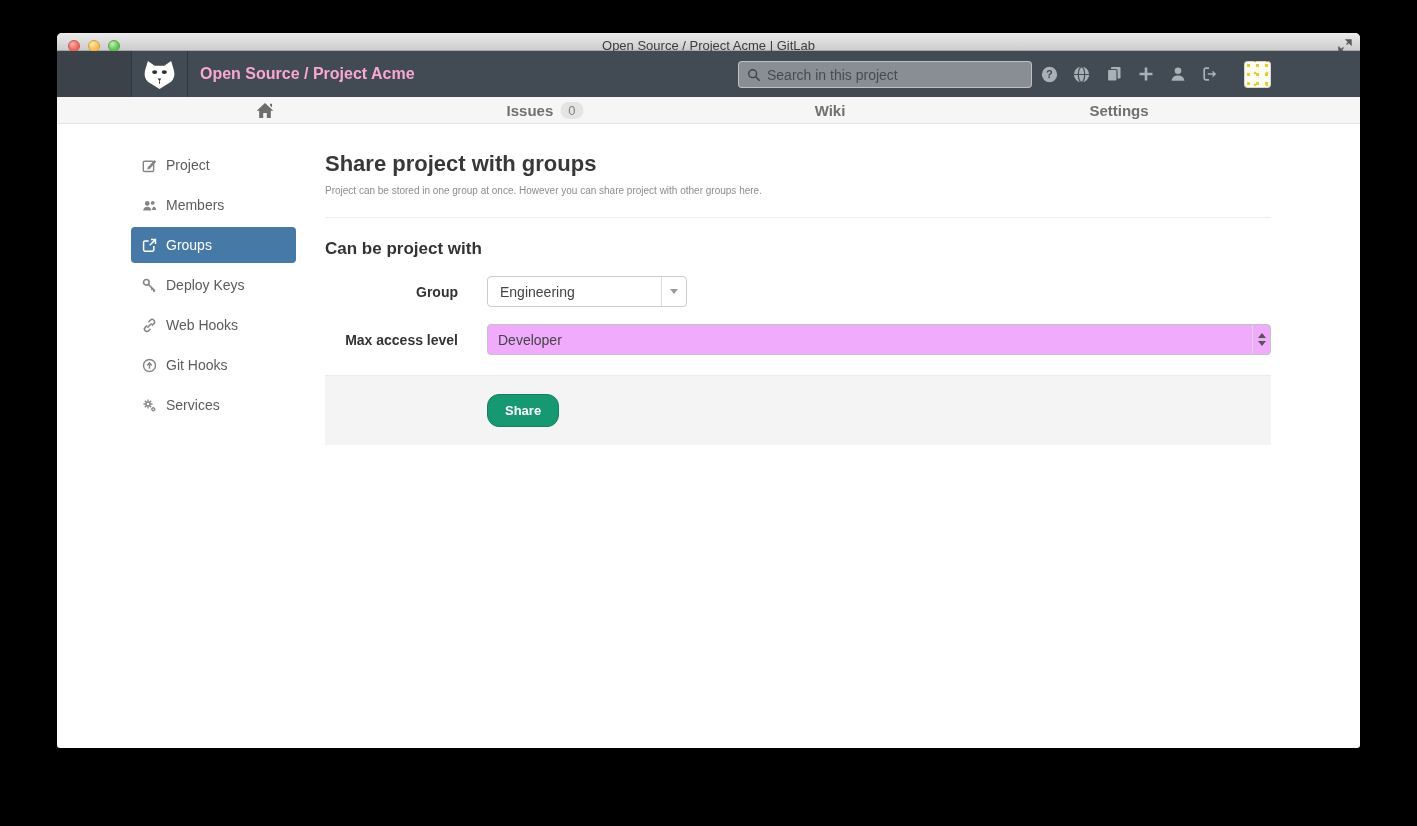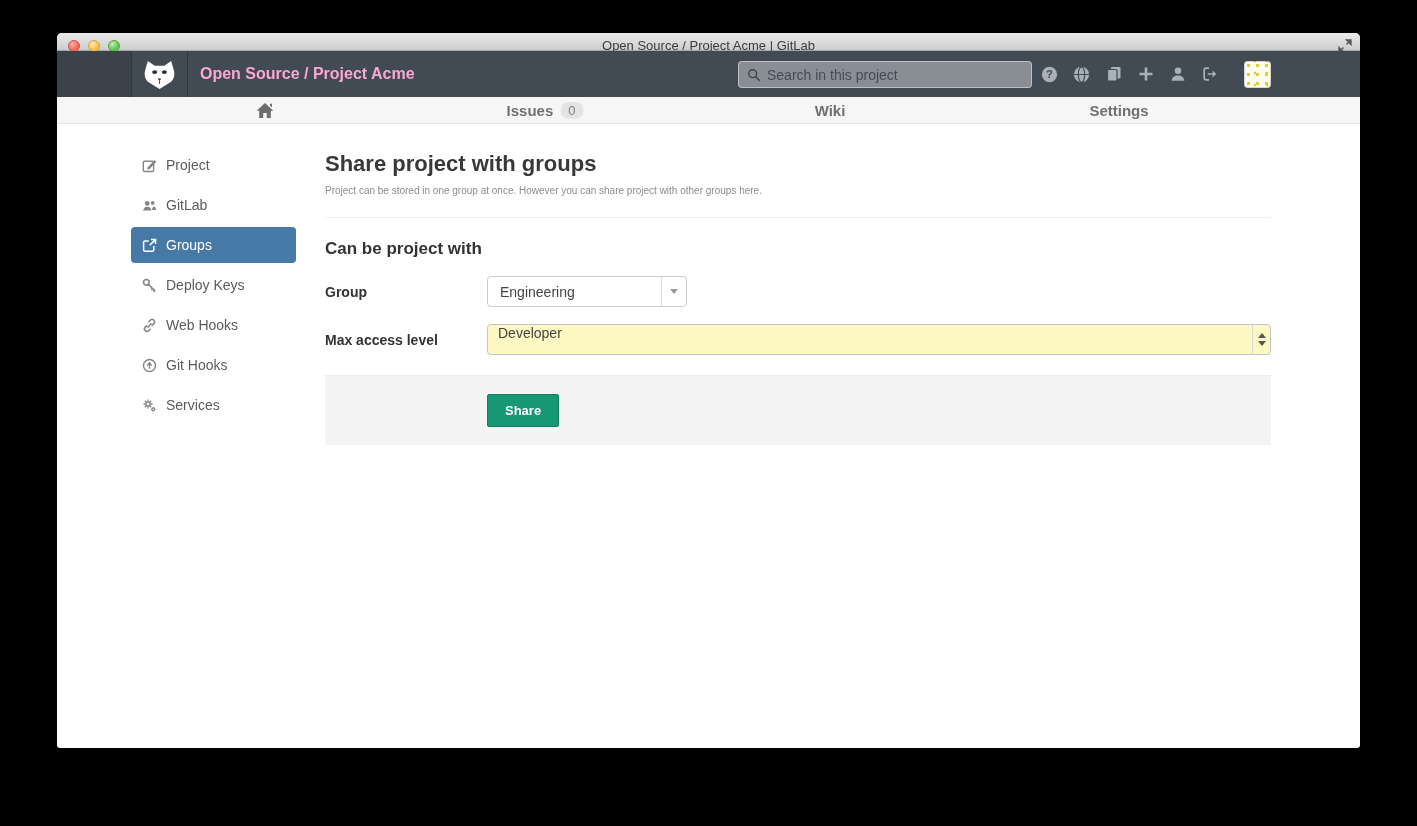--- a/index.html
+++ b/index.html
@@ -68,44 +68,44 @@
   .side-item.active { background:#4679a6; color:#fff; }
   .side-item.active .sicon { color:#fff; }
 
   .main { width:946px; margin-left:29px; }
   .page-title { margin-top:27px; font-size:22px; font-weight:bold; color:#383838; }
   .page-desc { margin-top:8px; font-size:10px; color:#8c8c8c; }
   .main hr { border:none; border-top:1px solid #eeeeee; margin-top:21px; }
   .section-title { margin-top:21px; font-size:17px; font-weight:bold; color:#333; }
 
   .form-row { display:flex; align-items:center; margin-top:17px; }
-  .form-label { flex:0 0 133px; font-size:14px; font-weight:bold; color:#333; }
+  .form-label { flex:0 0 133px; text-align:right; font-size:14px; font-weight:bold; color:#333; }
   .form-ctrl { margin-left:29px; }
 
   .select2 { width:200px; height:31px; background:#fff; border:1px solid #ccc; border-radius:4px;
              display:flex; align-items:center; cursor:pointer; }
   .select2 .sel-text { flex:1; padding-left:12px; font-size:14px; color:#444; }
   .select2 .arrow-zone { width:25px; height:100%; border-left:1px solid #ddd;
                          display:flex; align-items:center; justify-content:center; }
   .caret-down { width:0; height:0; border-left:4px solid transparent; border-right:4px solid transparent;
                 border-top:5px solid #999; }
 
-  .native-select { width:784px; height:31px; background:#fef9c3; border:1px solid #c3c3c3; border-radius:4px;
-                   display:flex; align-items:flex-start; cursor:pointer; }
+  .native-select { width:784px; height:31px; background:#f0abfc; border:1px solid #c3c3c3; border-radius:4px;
+                   display:flex; align-items:center; cursor:pointer; }
   .native-select .sel-text { flex:1; padding-left:10px; font-size:14px; color:#444; }
   .native-select .stepper { width:18px; height:100%; border-left:1px solid #dadada;
                             display:flex; flex-direction:column; align-items:center; justify-content:center; gap:3px; }
   .tri-up { width:0; height:0; border-left:4px solid transparent; border-right:4px solid transparent;
             border-bottom:5px solid #555; }
   .tri-down { width:0; height:0; border-left:4px solid transparent; border-right:4px solid transparent;
               border-top:5px solid #555; }
 
   .form-actions { margin-top:20px; background:#f4f4f4; border-top:1px solid #ececec;
                   padding:18px 0 18px 162px; }
-  .btn-share { background:#169872; border:1px solid #128060; border-radius:2px;
+  .btn-share { background:#169872; border:1px solid #128060; border-radius:12px;
                color:#fff; font-size:13px; font-weight:bold; padding:8px 17px;
                cursor:pointer; font-family:inherit; }
 </style>
 </head>
 <body>
 
 <div class="stage">
   <div class="window">
 
     <div class="titlebar">
@@ -223,21 +223,21 @@
         </div>
         <div class="side-item">
           <span class="sicon">
             <svg viewBox="0 0 16 16" width="15" height="15">
               <circle cx="5.6" cy="5.8" r="2.5" fill="currentColor"></circle>
               <circle cx="11.4" cy="5.3" r="2" fill="currentColor"></circle>
               <path d="M1.3 13.2c0-2.5 1.9-4 4.3-4s4.3 1.5 4.3 4z" fill="currentColor"></path>
               <path d="M10.6 12.7c.2-1.9 1-3.1 2.3-3.6 1.3.4 2 1.7 2.1 3.6z" fill="currentColor"></path>
               </svg>
           </span>
-          <span>GitLab</span>
+          <span>Members</span>
         </div>
         <div class="side-item active">
           <span class="sicon">
             <svg viewBox="0 0 16 16" width="15" height="15">
               <path d="M12.6 8.6v3.9a1.5 1.5 0 0 1-1.5 1.5H3.2a1.5 1.5 0 0 1-1.5-1.5V4.6a1.5 1.5 0 0 1 1.5-1.5h4" fill="none" stroke="currentColor" stroke-width="1.6"></path>
               <path d="M9.6 1.6h4.8v4.8" fill="none" stroke="currentColor" stroke-width="1.6"></path>
               <path d="M14 2 L8.2 7.8" stroke="currentColor" stroke-width="1.6"></path>
               </svg>
           </span>
           <span>Groups</span>

